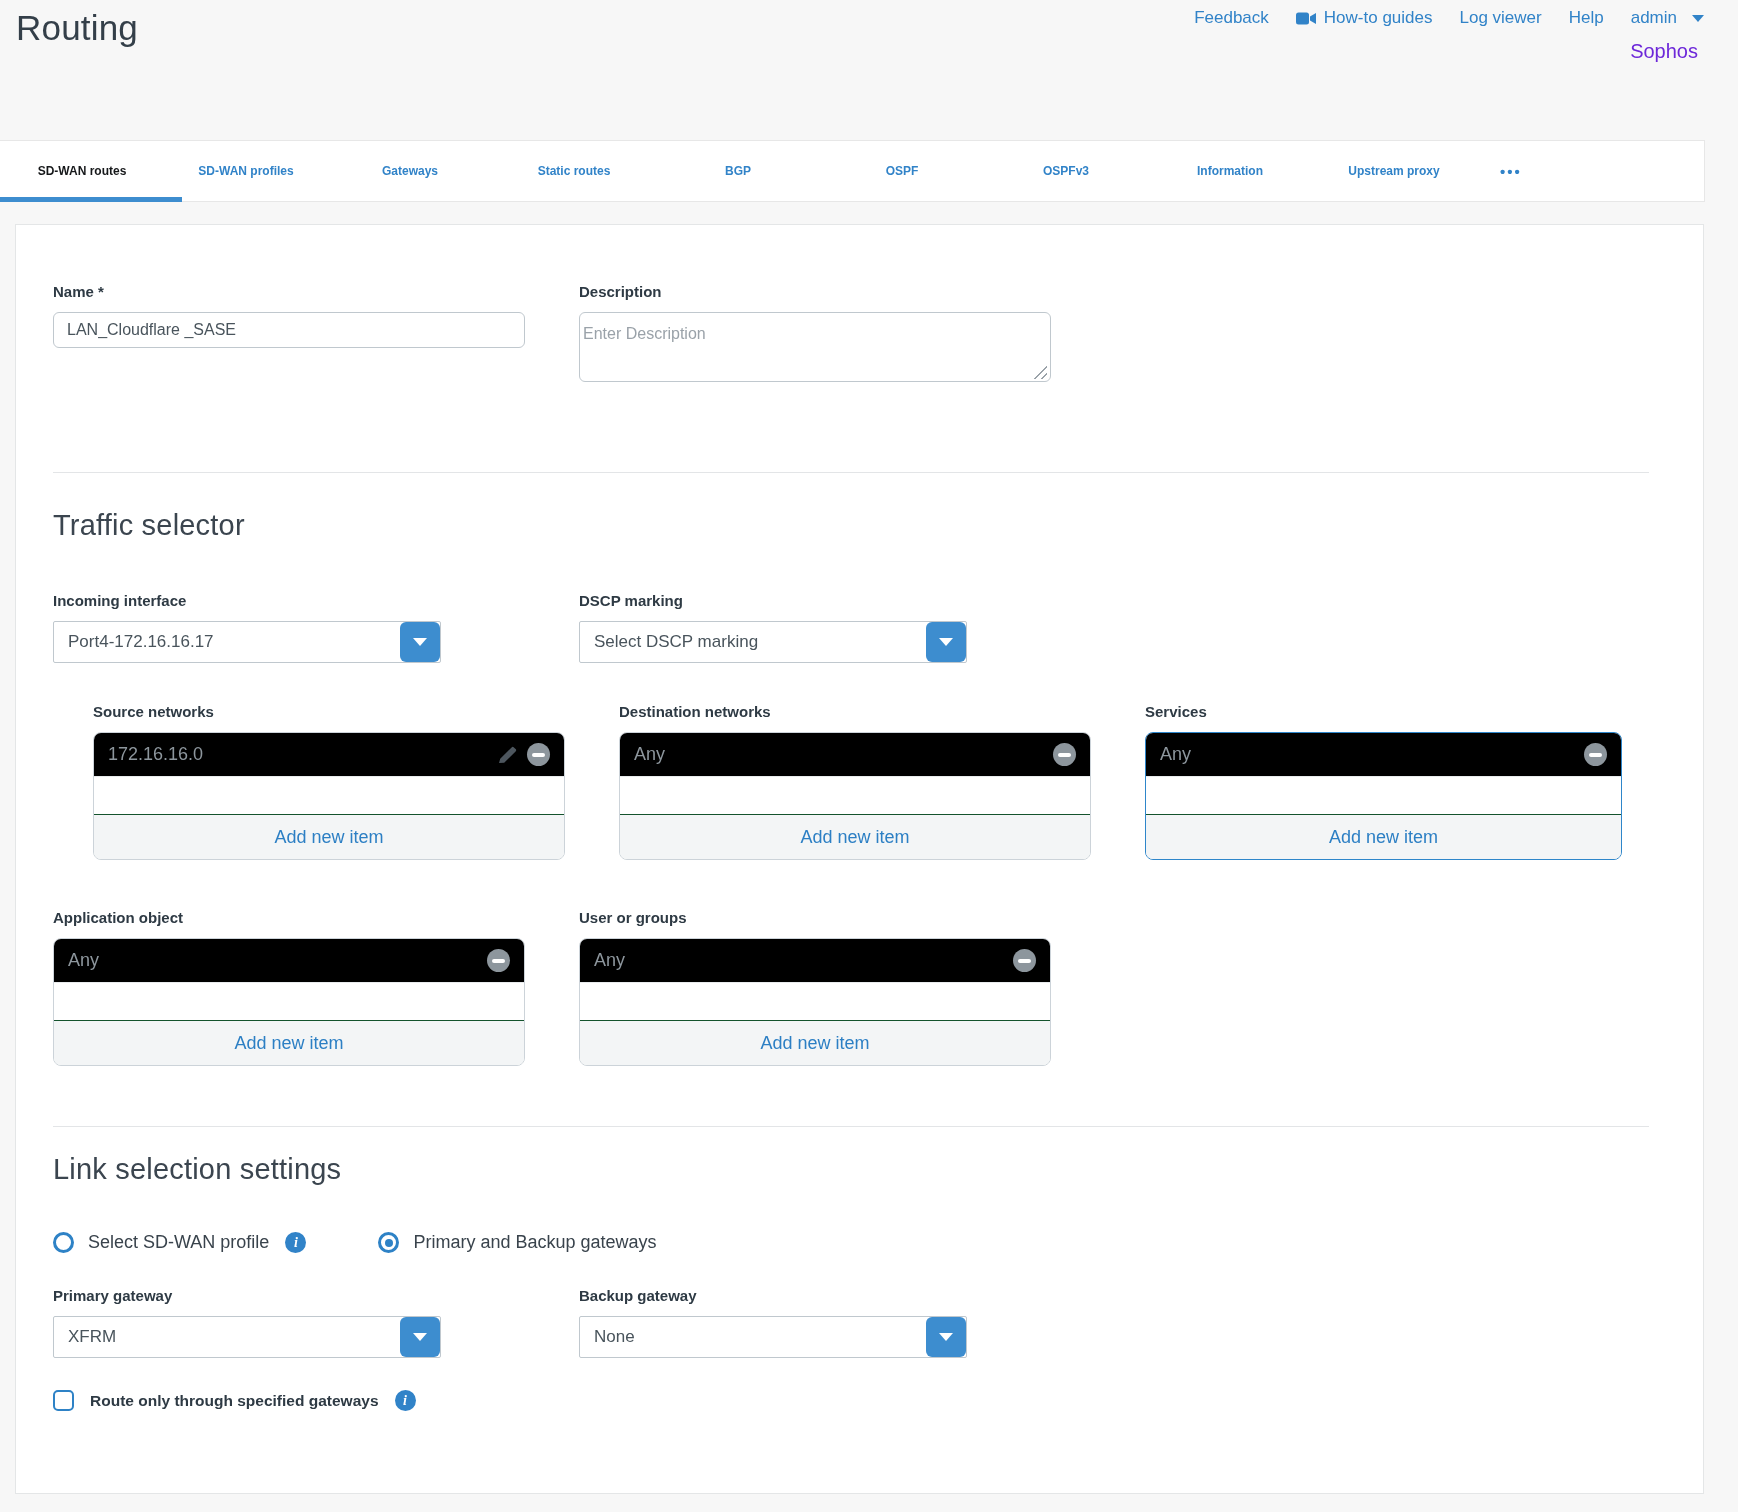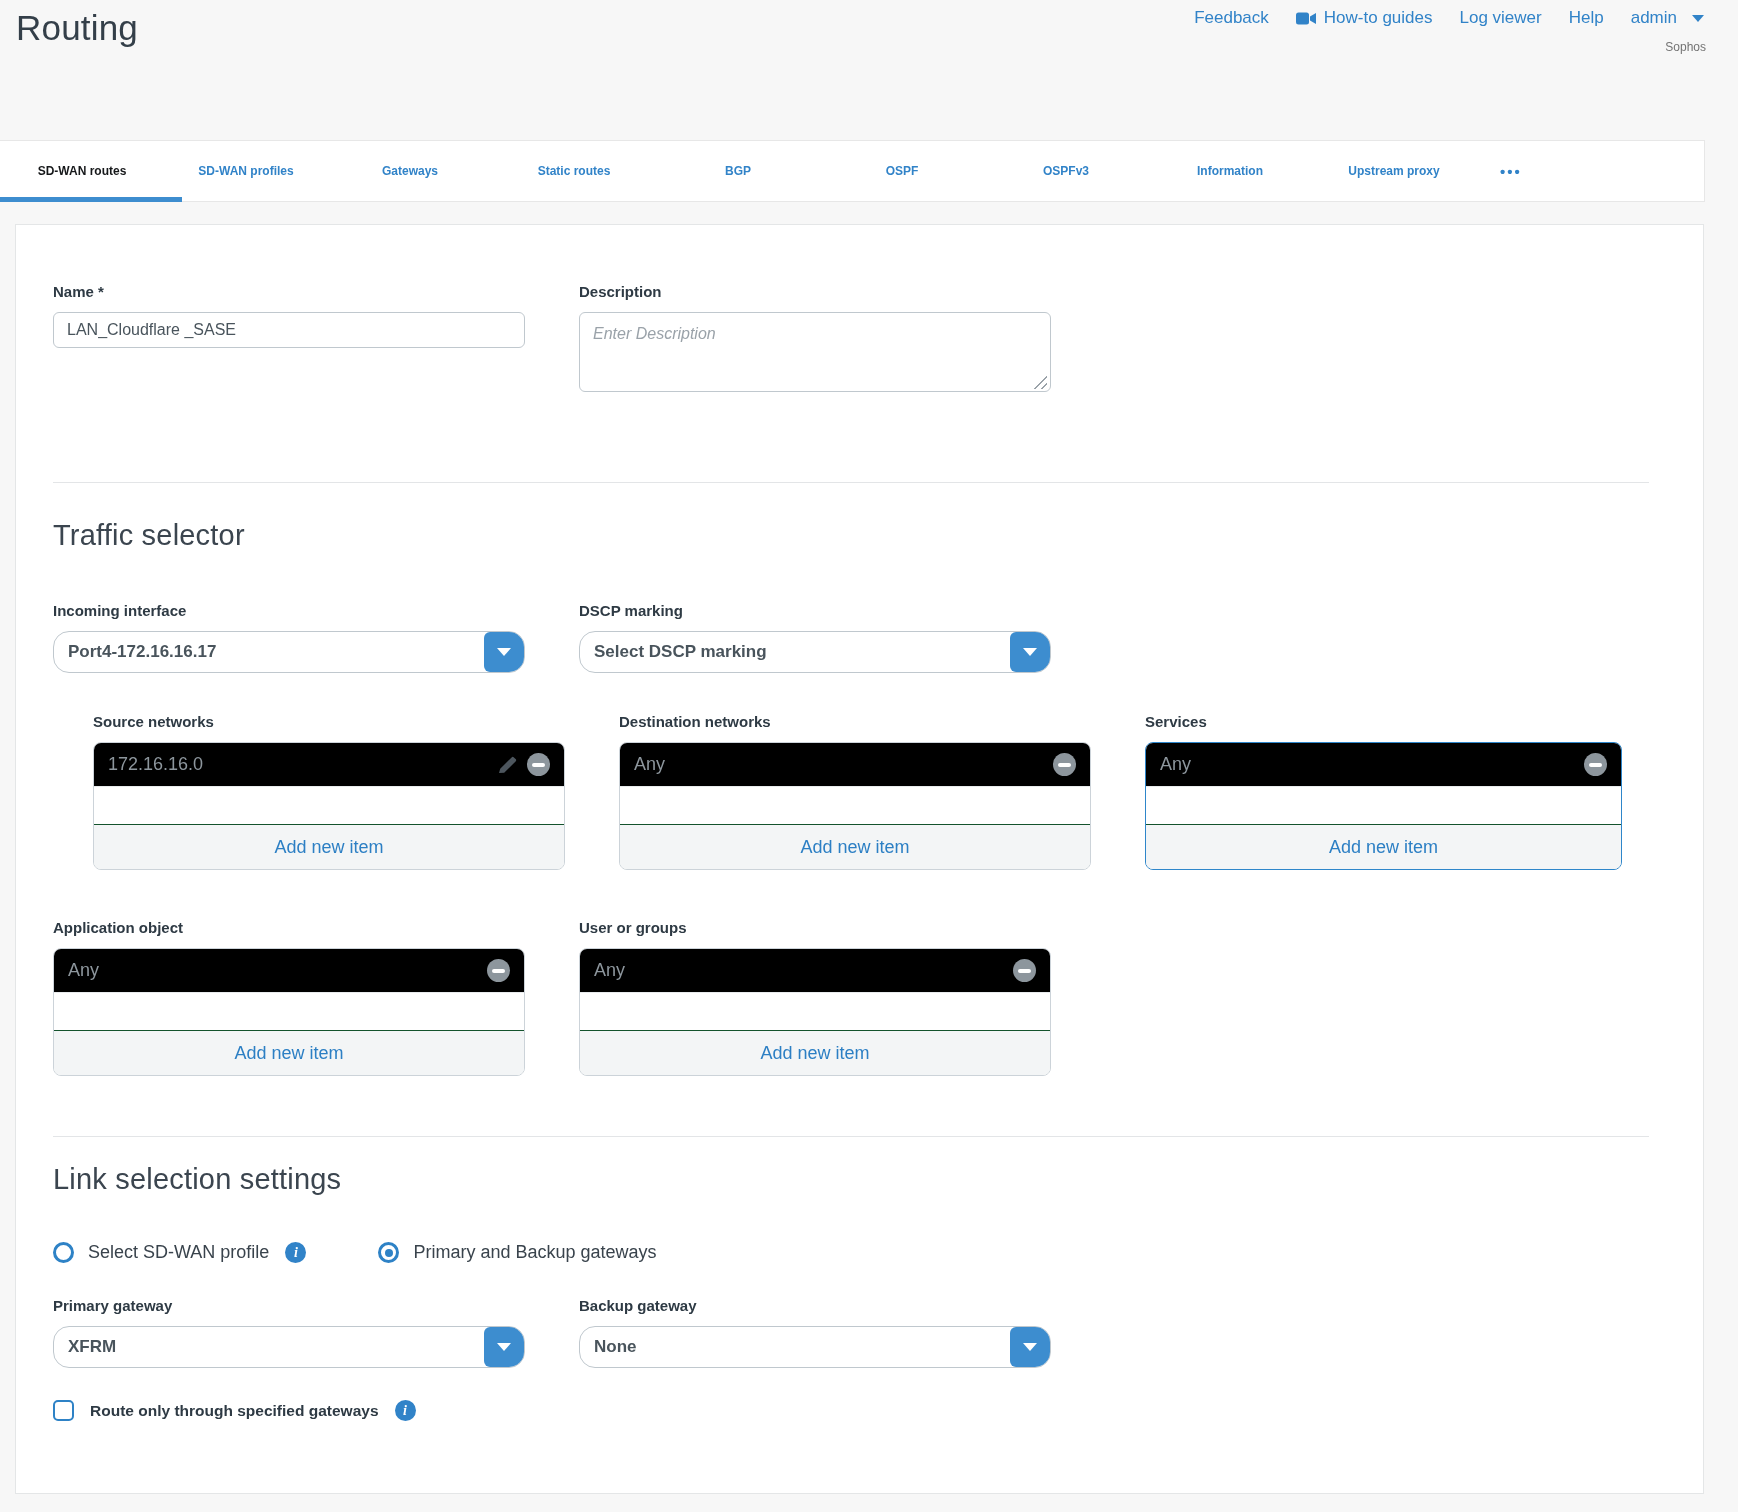--- a/index.html
+++ b/index.html
@@ -24,22 +24,22 @@
     font-size:17px; color:#3183c8;
   }
   .header-nav .nav-link { color:#3183c8; display:flex; align-items:center; gap:8px; }
   .camera-icon { display:inline-flex; align-items:center; }
   .caret {
     display:inline-block; width:0; height:0; margin-left:7px;
     border-left:6px solid transparent; border-right:6px solid transparent;
     border-top:7px solid #3183c8;
   }
   .brand-line {
-    position:absolute; top:40px; right:32px;
-    font-size:12px; color:#737373;
+    position:absolute; top:40px; right:40px;
+    font-size:20px; color:#6d28d9;
   }
 
   
   .tabbar {
     position:absolute; left:0; top:140px; width:1705px; height:62px;
     background:#fff; border:1px solid #e7e7e7; border-left:none;
     display:flex; align-items:stretch;
   }
   .tab {
     width:164px; display:flex; align-items:center; justify-content:center;
@@ -67,23 +67,23 @@
   .field-label {
     display:block; font-size:15px; font-weight:700; color:#2e3a44; margin-bottom:12px;
   }
   .text-input {
     width:100%; height:36px; border:1px solid #c0c8ce; border-radius:6px;
     padding:12px 13px; font-size:16px; color:#49545c;
     font-family:"Liberation Sans", sans-serif; background:#fff; outline:none;
   }
   .textarea-wrap { position:relative; width:472px; }
   .desc-textarea {
-    width:100%; height:80px; border:1px solid #c0c8ce; border-radius:6px;
-    padding:12px 13px; font-size:16px; color:#49545c; resize:none;
-    font-family:"Liberation Sans", sans-serif; outline:none;font-style:italic;
+    width:100%; height:70px; border:1px solid #c0c8ce; border-radius:6px;
+    padding:12px 3px; font-size:16px; color:#49545c; resize:none;
+    font-family:"Liberation Sans", sans-serif; outline:none;
   }
   .desc-textarea::placeholder { color:#9aa2a9; }
   .resize-handle {
     position:absolute; right:4px; bottom:7px; width:14px; height:14px;
     background:repeating-linear-gradient(135deg,#9aa2a9 0 1.5px,transparent 1.5px 5px);
     clip-path:polygon(100% 0,100% 100%,0 100%);
   }
 
   .divider { border:none; border-top:1px solid #e3e5e7; }
   .divider-1 { margin-top:86px; }
@@ -94,22 +94,22 @@
   }
   .heading-1 { margin-top:36px; }
   .heading-2 { margin-top:26px; }
 
   .labels-mt { margin-top:50px; }
   .boxes-mt  { margin-top:40px;padding-left:40px; }
   .boxes2-mt { margin-top:49px; }
 
   
   .dropdown {
-    display:flex; width:472px; height:42px; border:1px solid #c0c8ce;
-    border-radius:16px; background:#fff; cursor:pointer; overflow:hidden;font-weight:bold;
+    display:flex; width:388px; height:42px; border:1px solid #c0c8ce;
+    border-radius:2px; background:#fff; cursor:pointer; overflow:hidden;
   }
   .dropdown-value {
     flex:1; display:flex; align-items:center; padding:0 14px;
     font-size:17px; color:#49545c; white-space:nowrap;
   }
   .dropdown-btn {
     width:40px; background:#3d8dcf; border-radius:6px;
     display:flex; align-items:center; justify-content:center;
   }
   .tri-down {

